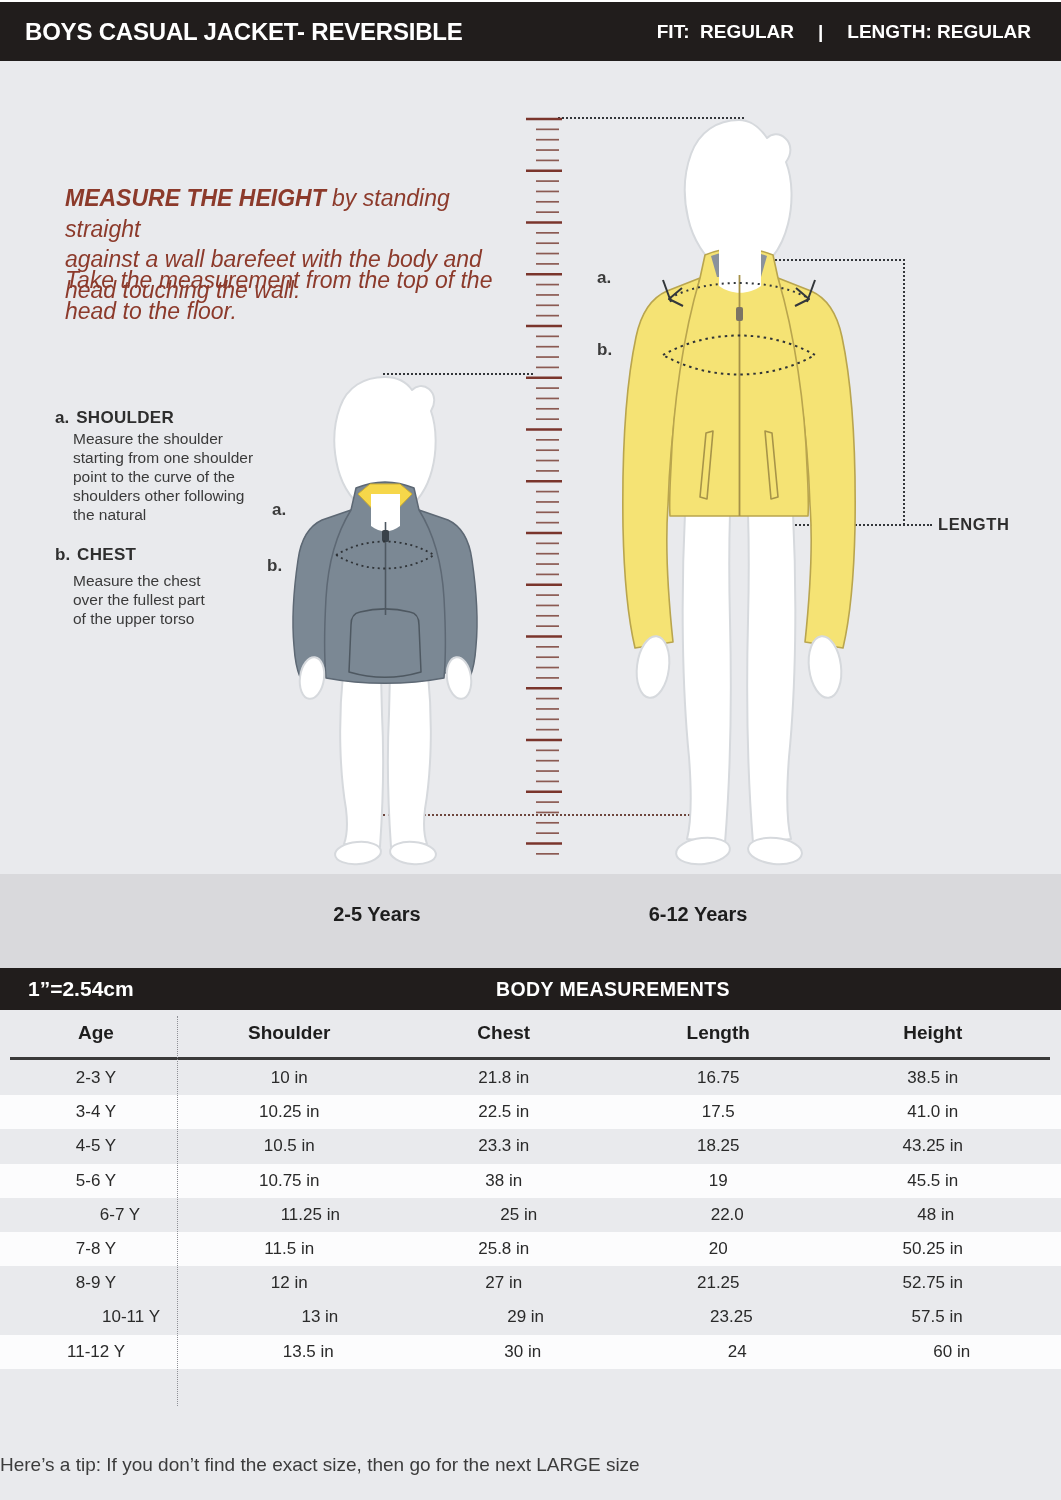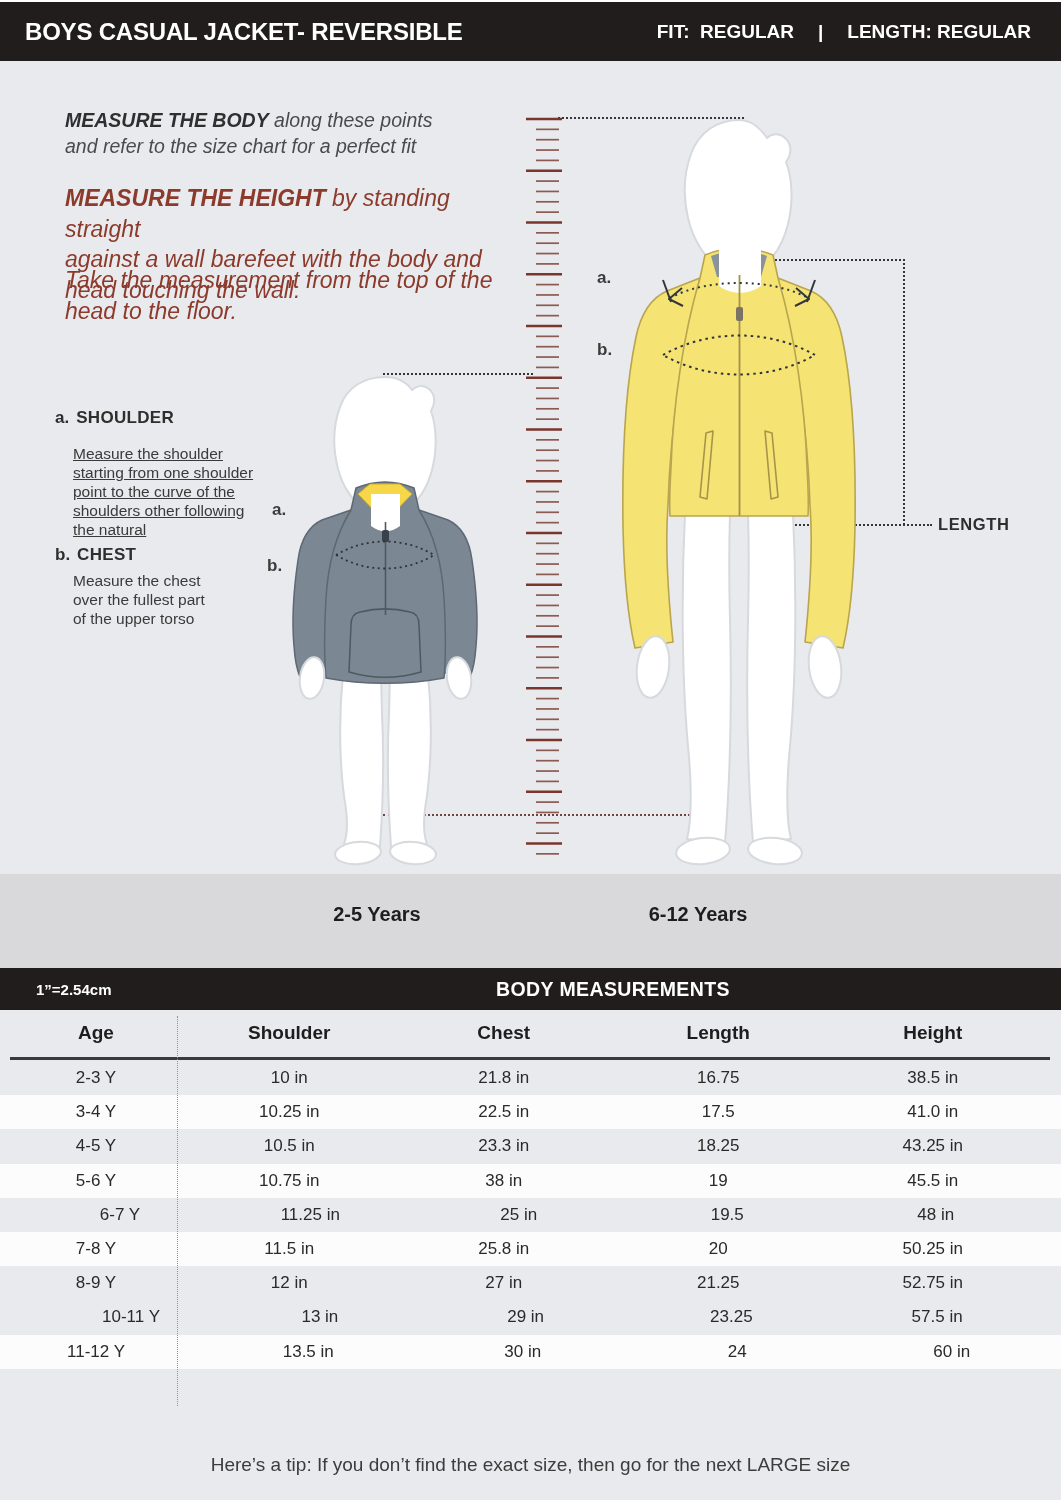--- a/index.html
+++ b/index.html
@@ -24,70 +24,68 @@
   .defdesc{font-size:15.5px;color:#3a3a3a;line-height:1.22;white-space:pre-line;}
   .marker{font-weight:bold;font-size:17px;color:#3b3b3b;}
   .caption{font-size:20px;font-weight:600;color:#1d1d1d;text-align:center;}
   .dotH{border-top:2px dotted #33363a;height:0;}
   .dotV{border-left:2px dotted #33363a;width:0;}
   .dotFloor{border-top:2px dotted #6d463d;height:0;}
   .lengthlbl{font-size:16.5px;font-weight:bold;color:#2e2e2e;letter-spacing:0.6px;}
   
   .tbar{left:0;top:968px;width:1061px;height:42px;background:#211d1c;color:#fff;}
   .tbar .scale{position:absolute;left:28px;top:0;height:42px;display:flex;align-items:center;
-               font-size:15px;font-weight:bold;margin-left:8px;}
+               font-size:21px;font-weight:bold;}
   .tbar .ttitle{position:absolute;left:185px;right:20px;top:0;height:42px;display:flex;
                 align-items:center;justify-content:center;font-size:19.5px;font-weight:bold;letter-spacing:0.4px;}
   .tablewrap{left:0;top:1010px;width:1061px;height:400px;background:#e9eaed;}
   .cols{display:grid;grid-template-columns:172px 1fr 1fr 1fr 1fr;padding:0 21px 0 10px;}
   .colhead{position:absolute;left:0;right:0;top:0;height:46px;align-items:center;}
   .colhead .t-cell{font-size:19px;font-weight:bold;color:#1d1d1d;}
   .rule{position:absolute;left:10px;top:47px;width:1040px;height:2.5px;background:#3a3a3a;}
   .rows{position:absolute;left:0;right:0;top:51px;}
   .t-row{height:34.2px;align-items:center;}
   .t-row.alt{background:#fcfcfd;}
   .t-cell{text-align:center;font-size:17px;color:#2a2a2a;}
   .colsep{position:absolute;left:177px;top:6px;height:390px;border-left:1.5px dotted #8f9096;}
   .bottom{left:0;top:1410px;width:1061px;height:90px;background:#e9eaed;}
-  .tip{position:absolute;left:0;right:0;top:44px;text-align:center;font-size:19px;color:#3c3c3c;}
+  .tip{position:absolute;left:0;right:0;top:44px;text-align:left;font-size:19px;color:#3c3c3c;}
 </style>
 </head>
 <body>
 
 <div id="page">
 
   <div class="abs topbar">
     <div class="title">BOYS CASUAL JACKET- REVERSIBLE</div>
     <div class="fitgroup">
       <span><span>FIT:</span>&nbsp;&nbsp;<span>REGULAR</span></span>
       <span>|</span>
       <span><span>LENGTH:</span>&nbsp;<span>REGULAR</span></span>
     </div>
   </div>
 
   <div class="abs stage">
     <div class="abs floor"></div>
   </div>
 
-  <div class="abs ital p1" style="left:65px;top:108px;width:430px;"><b style="color:#2f2f30;">MEASURE THE BODY</b><span> along these points
-and refer to the size chart for a perfect fit</span></div>
 
   <div class="abs ital p2" style="left:65px;top:183px;width:450px;"><b>MEASURE THE HEIGHT</b><span> by standing straight
 against a wall barefeet with the body  and
 head touching the wall.</span></div>
 
   <div class="abs ital p2" style="left:65px;top:265px;width:450px;">Take the measurement from the top of the
 head to the floor.</div>
 
   <div class="abs" style="left:55px;top:408px;">
     <div style="display:flex;gap:7px;">
       <span class="defkey">a.</span>
       <span class="defterm">SHOULDER</span>
     </div>
-    <div class="defdesc" style="margin:17px 0 0 18px;width:200px;text-decoration:underline;">Measure the shoulder
+    <div class="defdesc" style="margin:2px 0 0 18px;width:200px;">Measure the shoulder
 starting from one shoulder
 point to the curve of the
 shoulders other following
 the natural</div>
   </div>
 
   <div class="abs" style="left:55px;top:545px;">
     <div style="display:flex;gap:7px;">
       <span class="defkey">b.</span>
       <span class="defterm">CHEST</span>
@@ -280,21 +278,21 @@
           <div class="t-cell">5-6 Y</div>
           <div class="t-cell">10.75 in</div>
           <div class="t-cell">38 in</div>
           <div class="t-cell">19</div>
           <div class="t-cell">45.5 in</div>
         </div>
         <div class="cols t-row" style="display: grid; align-items: center; margin-left: 24px;">
           <div class="t-cell">6-7 Y</div>
           <div class="t-cell">11.25 in</div>
           <div class="t-cell">25 in</div>
-          <div class="t-cell">19.5</div>
+          <div class="t-cell">22.0</div>
           <div class="t-cell">48 in</div>
         </div>
         <div class="cols t-row alt" style="display: grid; align-items: center;">
           <div class="t-cell">7-8 Y</div>
           <div class="t-cell">11.5 in</div>
           <div class="t-cell">25.8 in</div>
           <div class="t-cell">20</div>
           <div class="t-cell">50.25 in</div>
         </div>
         <div class="cols t-row" style="display: grid; align-items: center;">

